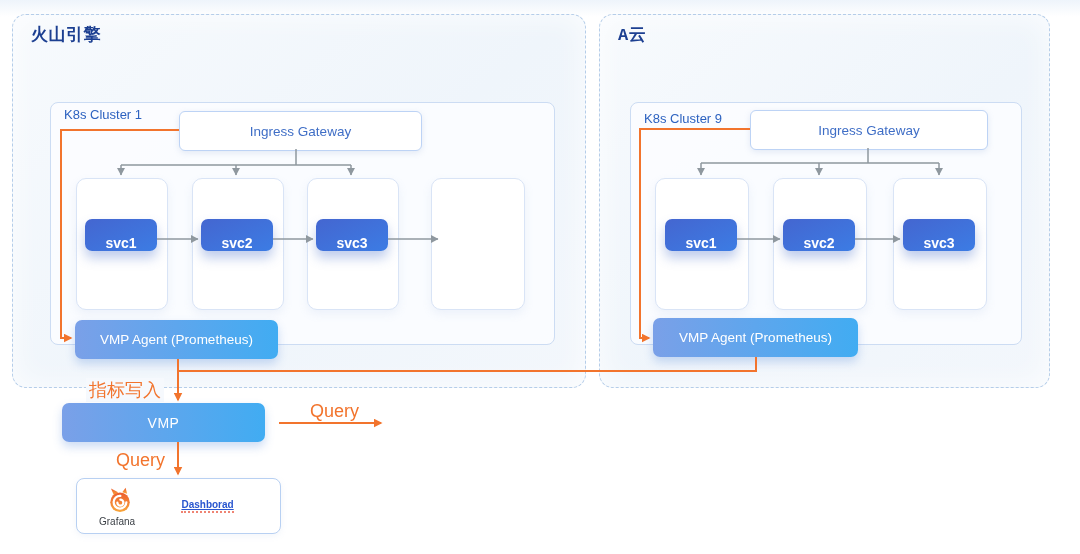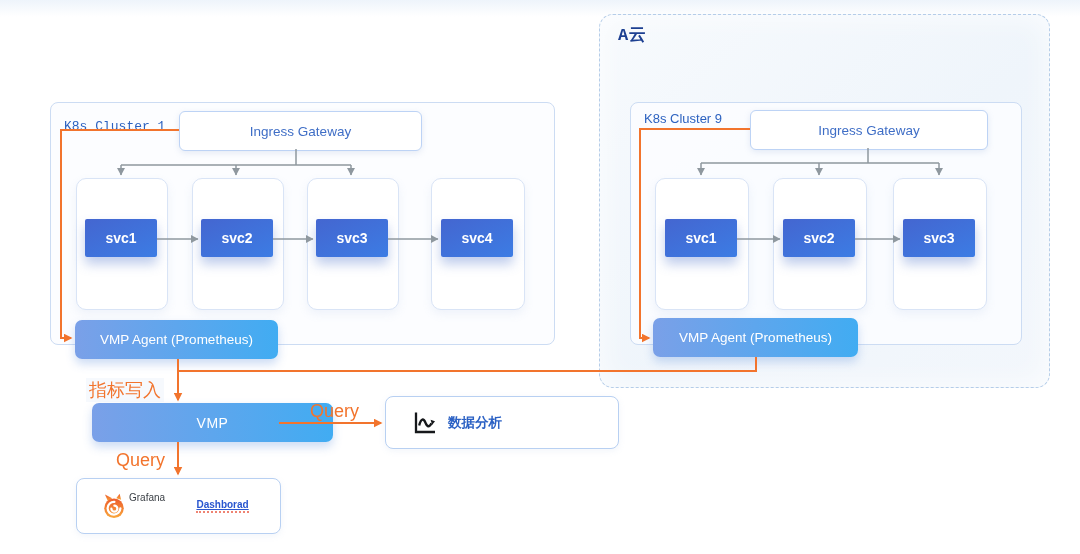--- a/index.html
+++ b/index.html
@@ -23,80 +23,80 @@
     position:absolute;background:#ffffff;border:1px solid #bdd3f5;border-radius:6px;
     display:flex;align-items:center;justify-content:center;
     font-size:13.5px;color:#3f6ec6;box-shadow:0 2px 6px rgba(120,150,200,0.18);
   }
   .pod{
     position:absolute;width:90px;height:130px;background:#ffffff;
     border:1px solid #d9e4f6;border-radius:10px;
     box-shadow:0 4px 10px rgba(140,165,210,0.12);
   }
   .svc{
-    position:absolute;width:72px;height:38px;border-radius:2px;
+    position:absolute;width:72px;height:32px;border-radius:7px;
     background:linear-gradient(155deg,#4466d0 0%,#3c7ce4 100%);
     color:#fff;font-weight:bold;font-size:14px;
-    display:flex;align-items:center;justify-content:center;
+    display:flex;align-items:flex-end;justify-content:center;
     box-shadow:0 7px 12px rgba(70,110,200,0.35);
   }
   .bar{
     position:absolute;height:39px;border-radius:7px;
     background:linear-gradient(90deg,#7aa0e8 0%,#41acf2 100%);
     color:#fff;font-size:13.5px;display:flex;align-items:center;justify-content:center;
     box-shadow:0 5px 10px rgba(90,140,220,0.3);
     text-align:right;
   }
   .vmp-bar{font-size:14px;letter-spacing:0.5px;}
   .node-box{
     position:absolute;background:#ffffff;border:1px solid #b8d0f2;border-radius:8px;
     display:flex;align-items:center;box-shadow:0 2px 6px rgba(150,175,215,0.12);
   }
   .edge-label{position:absolute;color:#f2742d;font-size:18px;}
   .metrics-label{background:#f6f9fd;padding:0 3px;}
   .analysis-text{font-size:13.5px;font-weight:bold;color:#2b61c4;margin-left:10px;}
-  .grafana-block{display:flex;flex-direction:row;align-items:flex-start;margin-left:22px;}
+  .grafana-block{display:flex;flex-direction:column;align-items:flex-end;margin-left:22px;}
   .grafana-name{font-size:10px;color:#3a3f45;margin-top:1px;}
   .dash-link{
     margin:8px auto;font-size:10px;font-weight:bold;color:#2956cf;
     text-decoration:underline;border-bottom:2px dotted #ef8473;padding-bottom:1px;
     cursor:pointer;
   }
   .overlay{position:absolute;left:0;top:0;pointer-events:none;}
 </style>
 </head>
 <body>
 
 <div id="canvas">
 
+  <div class="cloud" style="left:12px;top:14px;width:572px;height:372px;">
+    <div class="cloud-title" style="left:18px;top:8px;">火山引擎</div>
+  </div>
 
   <div class="cluster" style="left:50px;top:102px;width:503px;height:241px;">
-    <div class="cluster-label" style="left:13px;top:16px;font-family:Liberation Mono, monospace;">K8s Cluster 1</div>
+    <div class="cluster-label" style="left:13px;top:4px;">K8s Cluster 1</div>
   </div>
 
   <div class="gateway" style="left:179px;top:111px;width:241px;height:38px;">
     <span>Ingress Gateway</span>
   </div>
 
   <div class="pod" style="left:76px;top:178px;"></div>
   <div class="pod" style="left:192px;top:178px;"></div>
   <div class="pod" style="left:307px;top:178px;"></div>
   <div class="pod" style="left:431px;top:178px;width:92px;"></div>
   <div class="svc" style="left:85px;top:219px;">
       <span>svc1</span>
     </div>
   <div class="svc" style="left:201px;top:219px;">
       <span>svc2</span>
     </div>
   <div class="svc" style="left:316px;top:219px;">
       <span>svc3</span>
     </div>
-  <div class="svc" style="left:441px;top:219px;">
-      <span>svc4</span>
-    </div>
 
   <div class="bar" style="left:75px;top:320px;width:203px;">
     <span>VMP Agent (Prometheus)</span>
   </div>
 
   <div class="cloud" style="left:599px;top:14px;width:449px;height:372px;">
     <div class="cloud-title" style="left:18px;top:8px;font-family:Liberation Mono, monospace;">A云</div>
   </div>
 
   <div class="cluster" style="left:630px;top:102px;width:390px;height:241px;">
@@ -119,35 +119,27 @@
   <div class="svc" style="left:903px;top:219px;">
       <span>svc3</span>
     </div>
 
   <div class="bar" style="left:653px;top:318px;width:205px;">
     <span>VMP Agent (Prometheus)</span>
   </div>
 
   <div class="edge-label metrics-label" style="left:86px;top:378px;">指标写入</div>
 
-  <div class="bar vmp-bar" style="left:92px;top:403px;width:241px;">
+  <div class="bar vmp-bar" style="left:62px;top:403px;width:203px;">
     <span>VMP</span>
   </div>
 
   <div class="edge-label" style="left:310px;top:401px;">Query</div>
   <div class="edge-label" style="left:116px;top:450px;">Query</div>
 
-  <div class="node-box" style="left:385px;top:396px;width:206px;height:51px;padding-left:26px;">
-    <svg width="26" height="26" viewBox="0 0 26 26">
-      <path d="M4 2.5 V22 H23" fill="none" stroke="#16181b" stroke-width="2.3"></path>
-      <path d="M7.2 15.5 C9 8, 11.6 8, 13.6 13 C15.2 17, 17.4 17.6, 19.4 13.2" fill="none" stroke="#16181b" stroke-width="2.3"></path>
-      <path d="M18.6 9.8 L23 11.2 L20.1 14.9 Z" fill="#16181b"></path>
-    </svg>
-    <span class="analysis-text">数据分析</span>
-  </div>
 
   <div class="node-box" style="left:76px;top:478px;width:203px;height:54px;">
     <div class="grafana-block">
       <svg width="30" height="30" viewBox="0 0 40 40">
         <defs>
           <linearGradient id="gfx" x1="0" y1="0" x2="0" y2="1">
             <stop offset="0" stop-color="#ed5c2c"></stop>
             <stop offset="1" stop-color="#f9a73b"></stop>
           </linearGradient>
         </defs>

